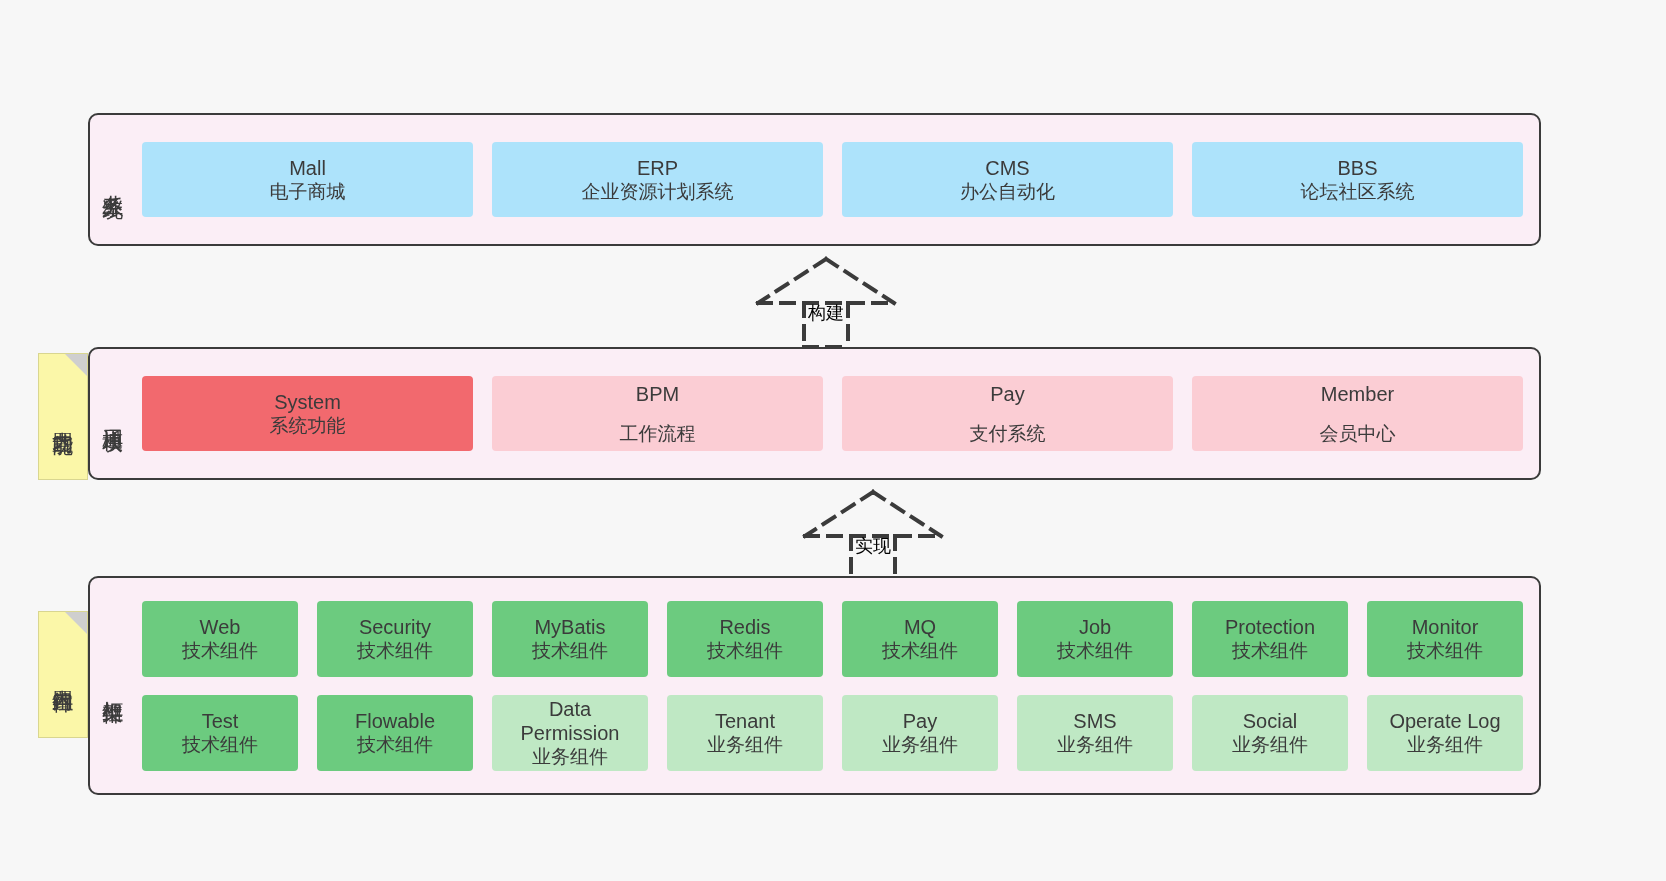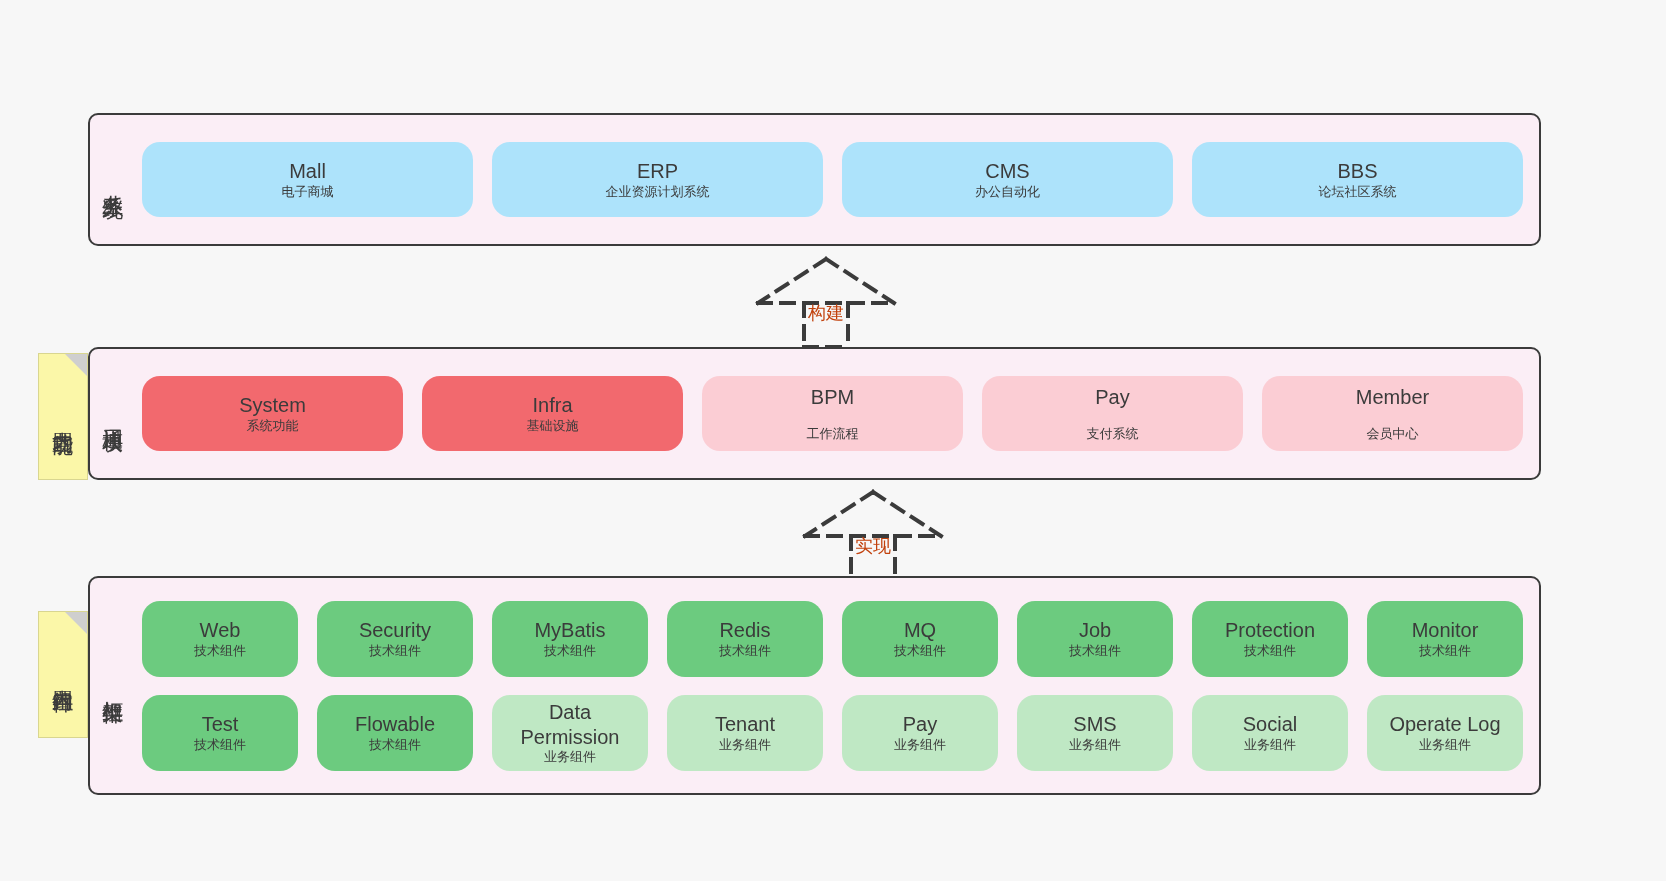--- a/index.html
+++ b/index.html
@@ -54,34 +54,34 @@
     gap: 18px;
     padding: 0 16px 0 6px;
   }
   .row {
     display: flex;
     gap: 19px;
     align-items: stretch;
   }
   .cell {
     flex: 1 1 0;
-    border-radius: 18px;
+    border-radius: 4px;
     display: flex;
     flex-direction: column;
     align-items: center;
     justify-content: center;
     text-align: center;
     line-height: 1.22;
     font-size: 20px;
     color: #3b3b3b;
     box-sizing: border-box;
     padding: 4px 6px;
   }
   .cell .en { display: block; }
-  .cell .cn { display: block; font-size: 13px; }
+  .cell .cn { display: block; font-size: 19px; }
 
   
   .c-blue       { background: #ade3fb; }
   .c-red        { background: #f2696e; }
   .c-pink       { background: #fbcdd4; gap: 16px; }
   .c-green      { background: #6ccb7f; }
   .c-lightgreen { background: #bfe8c4; }
 
   
   .layer-1 { left: 88px;  top: 113px; width: 1453px; height: 133px; }
@@ -129,21 +129,21 @@
     width: 180px;
     height: 92px;
   }
   .connector svg { display: block; overflow: visible; }
   .connector .conn-label {
     position: absolute;
     left: 50%;
     top: 46px;
     transform: translateX(-50%);
     font-size: 18px;
-    color: #c2410c;
+    color: #000000;
     background: transparent;
     white-space: nowrap;
     user-select: none;
   }
   .conn-1 { left: 736px; top: 255px; }
   .conn-2 { left: 783px; top: 488px; }
 </style>
 </head>
 <body>
 
@@ -182,24 +182,20 @@
   </div>
 
   <div class="layer layer-2">
     <div class="layer-title">通用模块</div>
     <div class="layer-body">
       <div class="row">
         <div class="cell c-red">
           <span class="en">System</span>
           <span class="cn">系统功能</span>
         </div>
-        <div class="cell c-red">
-          <span class="en">Infra</span>
-          <span class="cn">基础设施</span>
-        </div>
         <div class="cell c-pink">
           <span class="en">BPM</span>
           <span class="cn">工作流程</span>
         </div>
         <div class="cell c-pink">
           <span class="en">Pay</span>
           <span class="cn">支付系统</span>
         </div>
         <div class="cell c-pink">
           <span class="en">Member</span>

